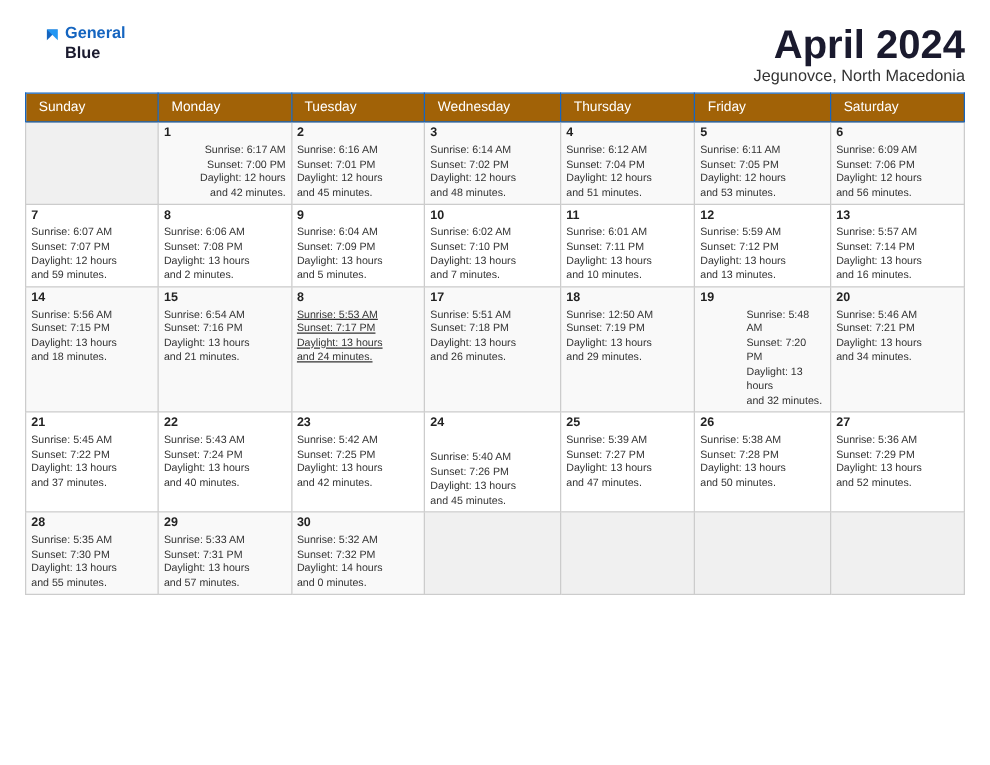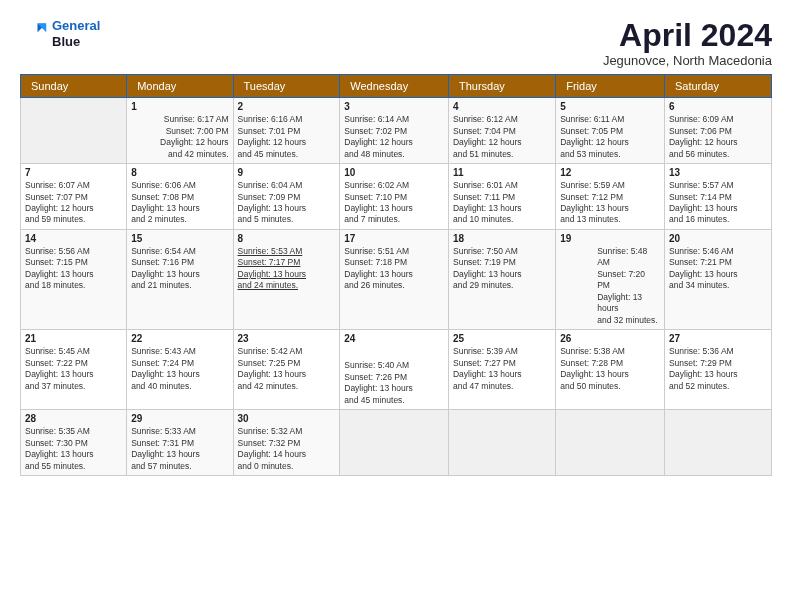--- a/index.html
+++ b/index.html
@@ -252,21 +252,21 @@
           </td>
           <td>
             <span class="day-num">17</span>
             <div class="day-content" style="white-space: pre-line;">Sunrise: 5:51 AM
 Sunset: 7:18 PM
 Daylight: 13 hours
 and 26 minutes.</div>
           </td>
           <td>
             <span class="day-num">18</span>
-            <div class="day-content" style="white-space: pre-line;">Sunrise: 7:50 AM
+            <div class="day-content" style="white-space: pre-line;">Sunrise: 12:50 AM
 Sunset: 7:19 PM
 Daylight: 13 hours
 and 29 minutes.</div>
           </td>
           <td>
             <span class="day-num">19</span>
             <div class="day-content" style="white-space: pre-line; margin-left: 37px;">Sunrise: 5:48 AM
 Sunset: 7:20 PM
 Daylight: 13 hours
 and 32 minutes.</div>

